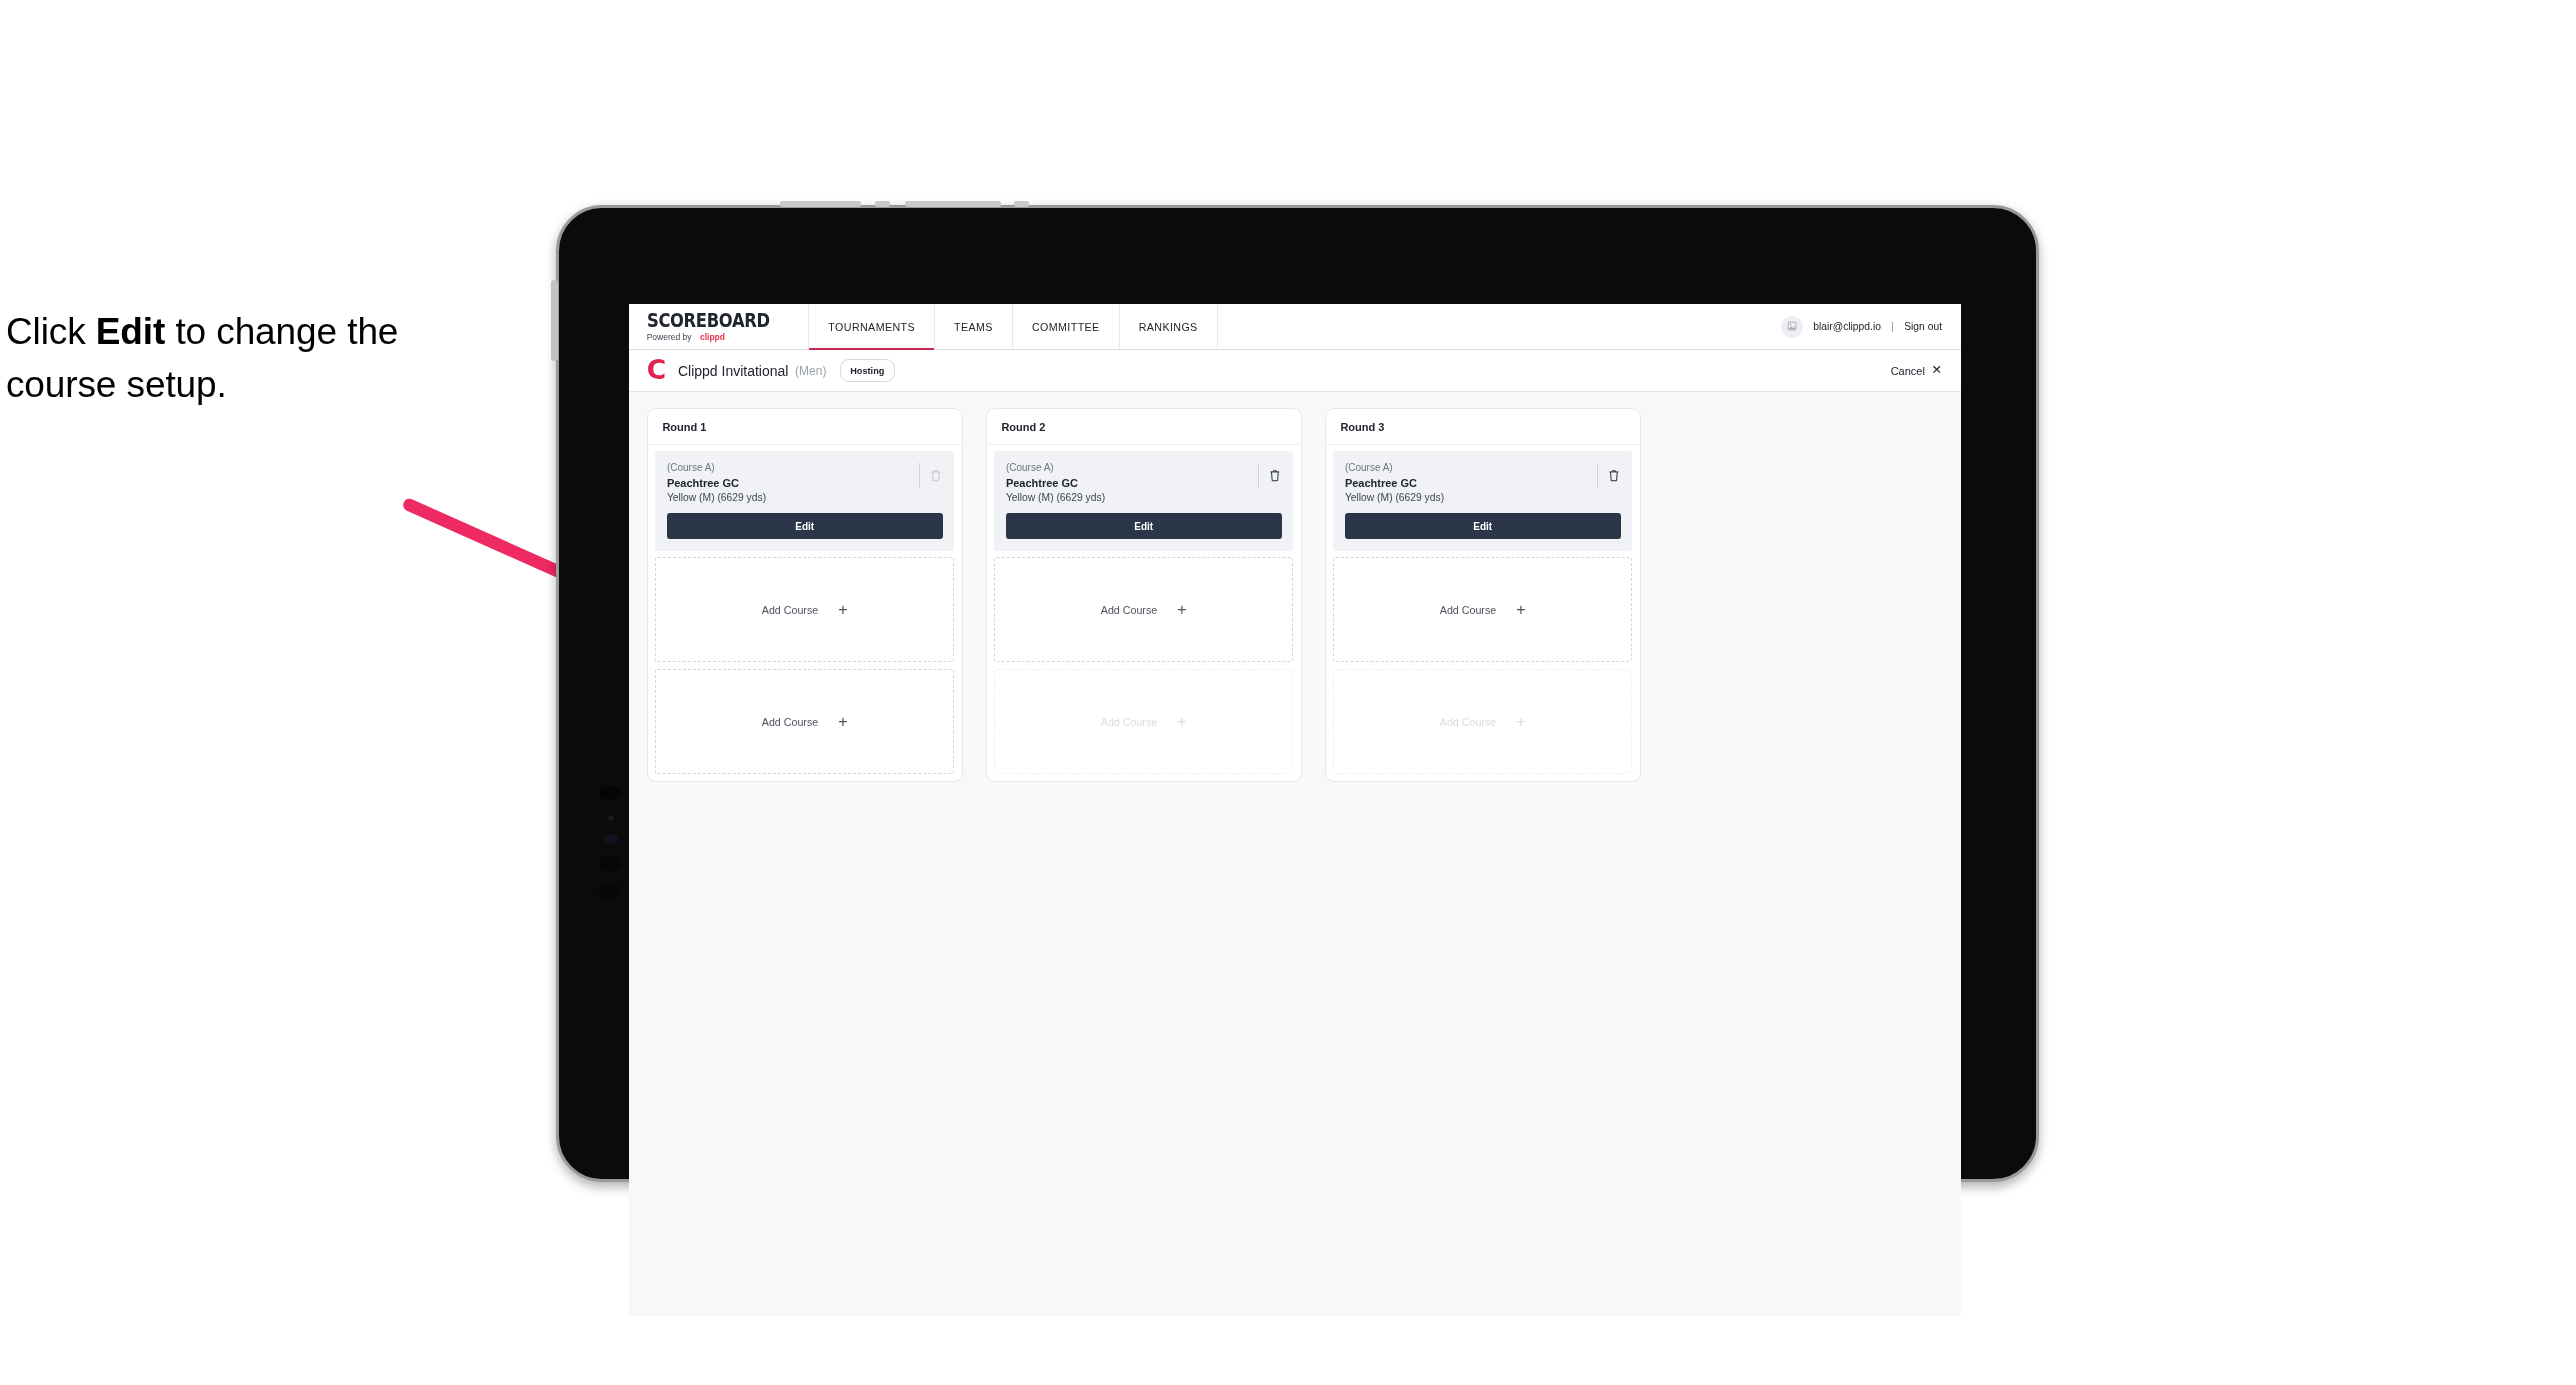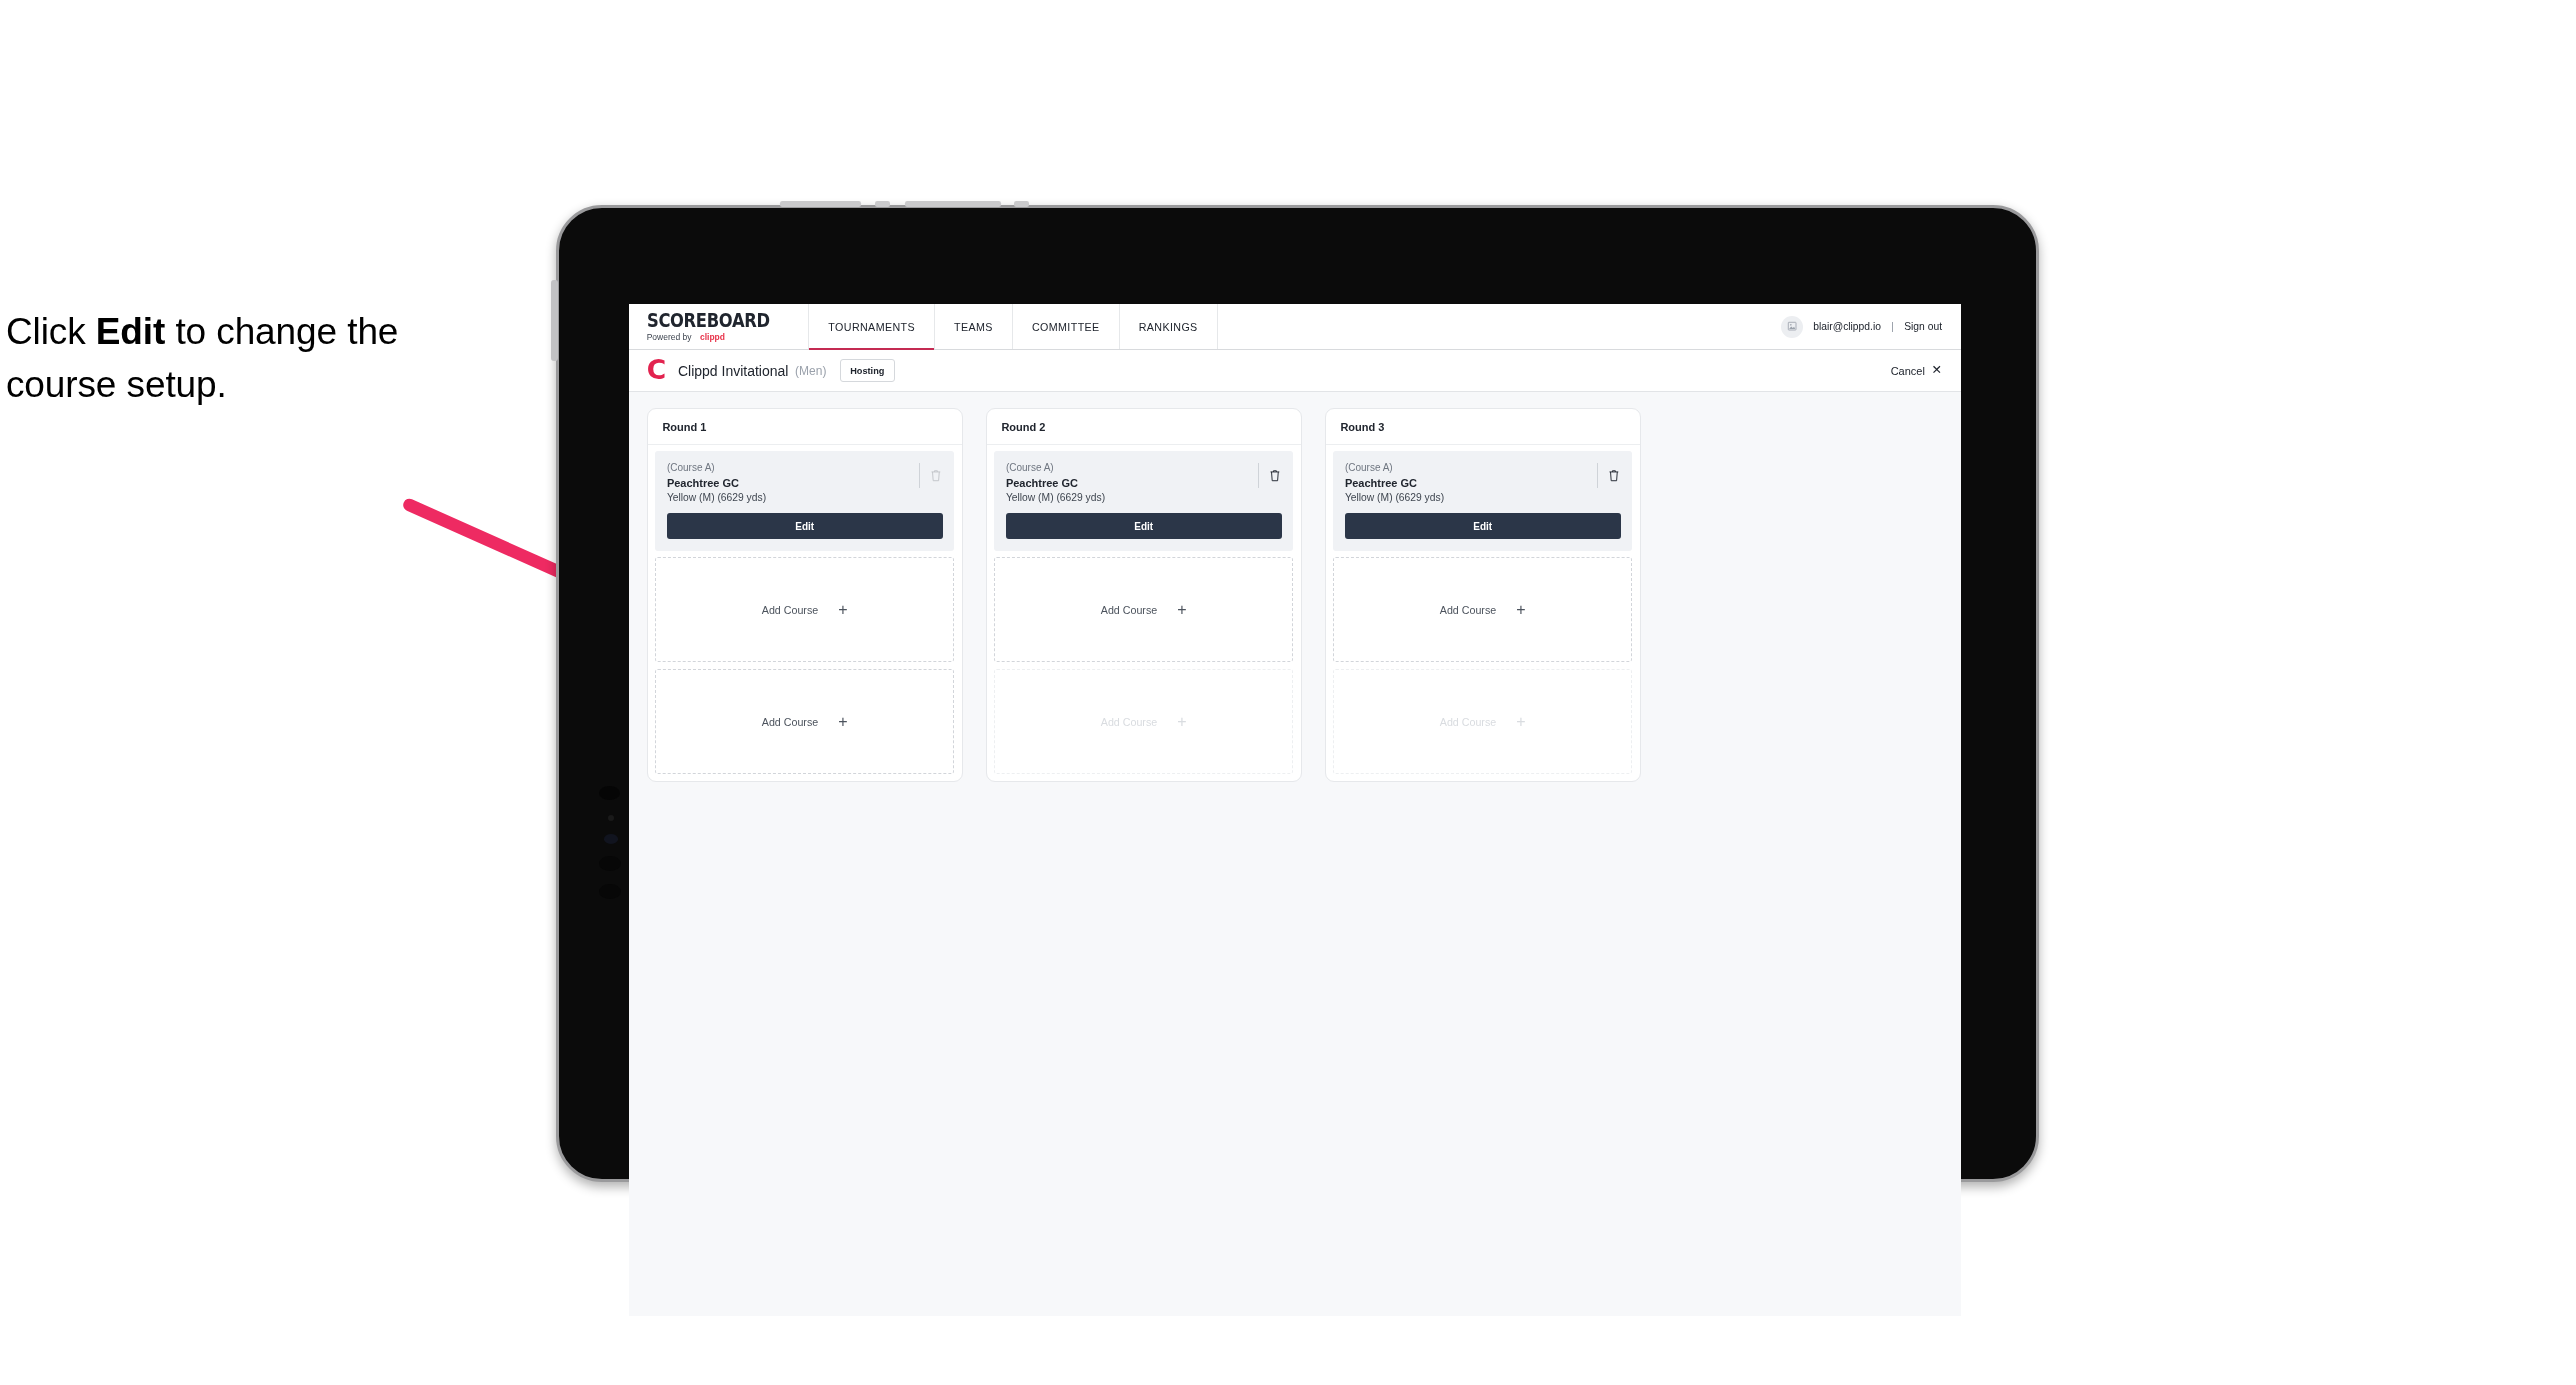--- a/index.html
+++ b/index.html
@@ -190,21 +190,21 @@
   #tournament-gender {
     font-size: 12px;
     color: #9aa1ab;
     margin-right: 13.2px;
   }
   #hosting-badge {
     font-size: 9.2px;
     font-weight: 700;
     color: #20252e;
     border: 0.7px solid #d5d8dc;
-    border-radius: 3px;
+    border-radius: 9px;
     padding: 5.9px 9.6px;
     background: #ffffff;
   }
   #cancel-group {
     margin-left: auto;
     display: flex;
     align-items: center;
     gap: 6.6px;
   }
   #cancel-label { font-size: 11px; color: #20252e; }

